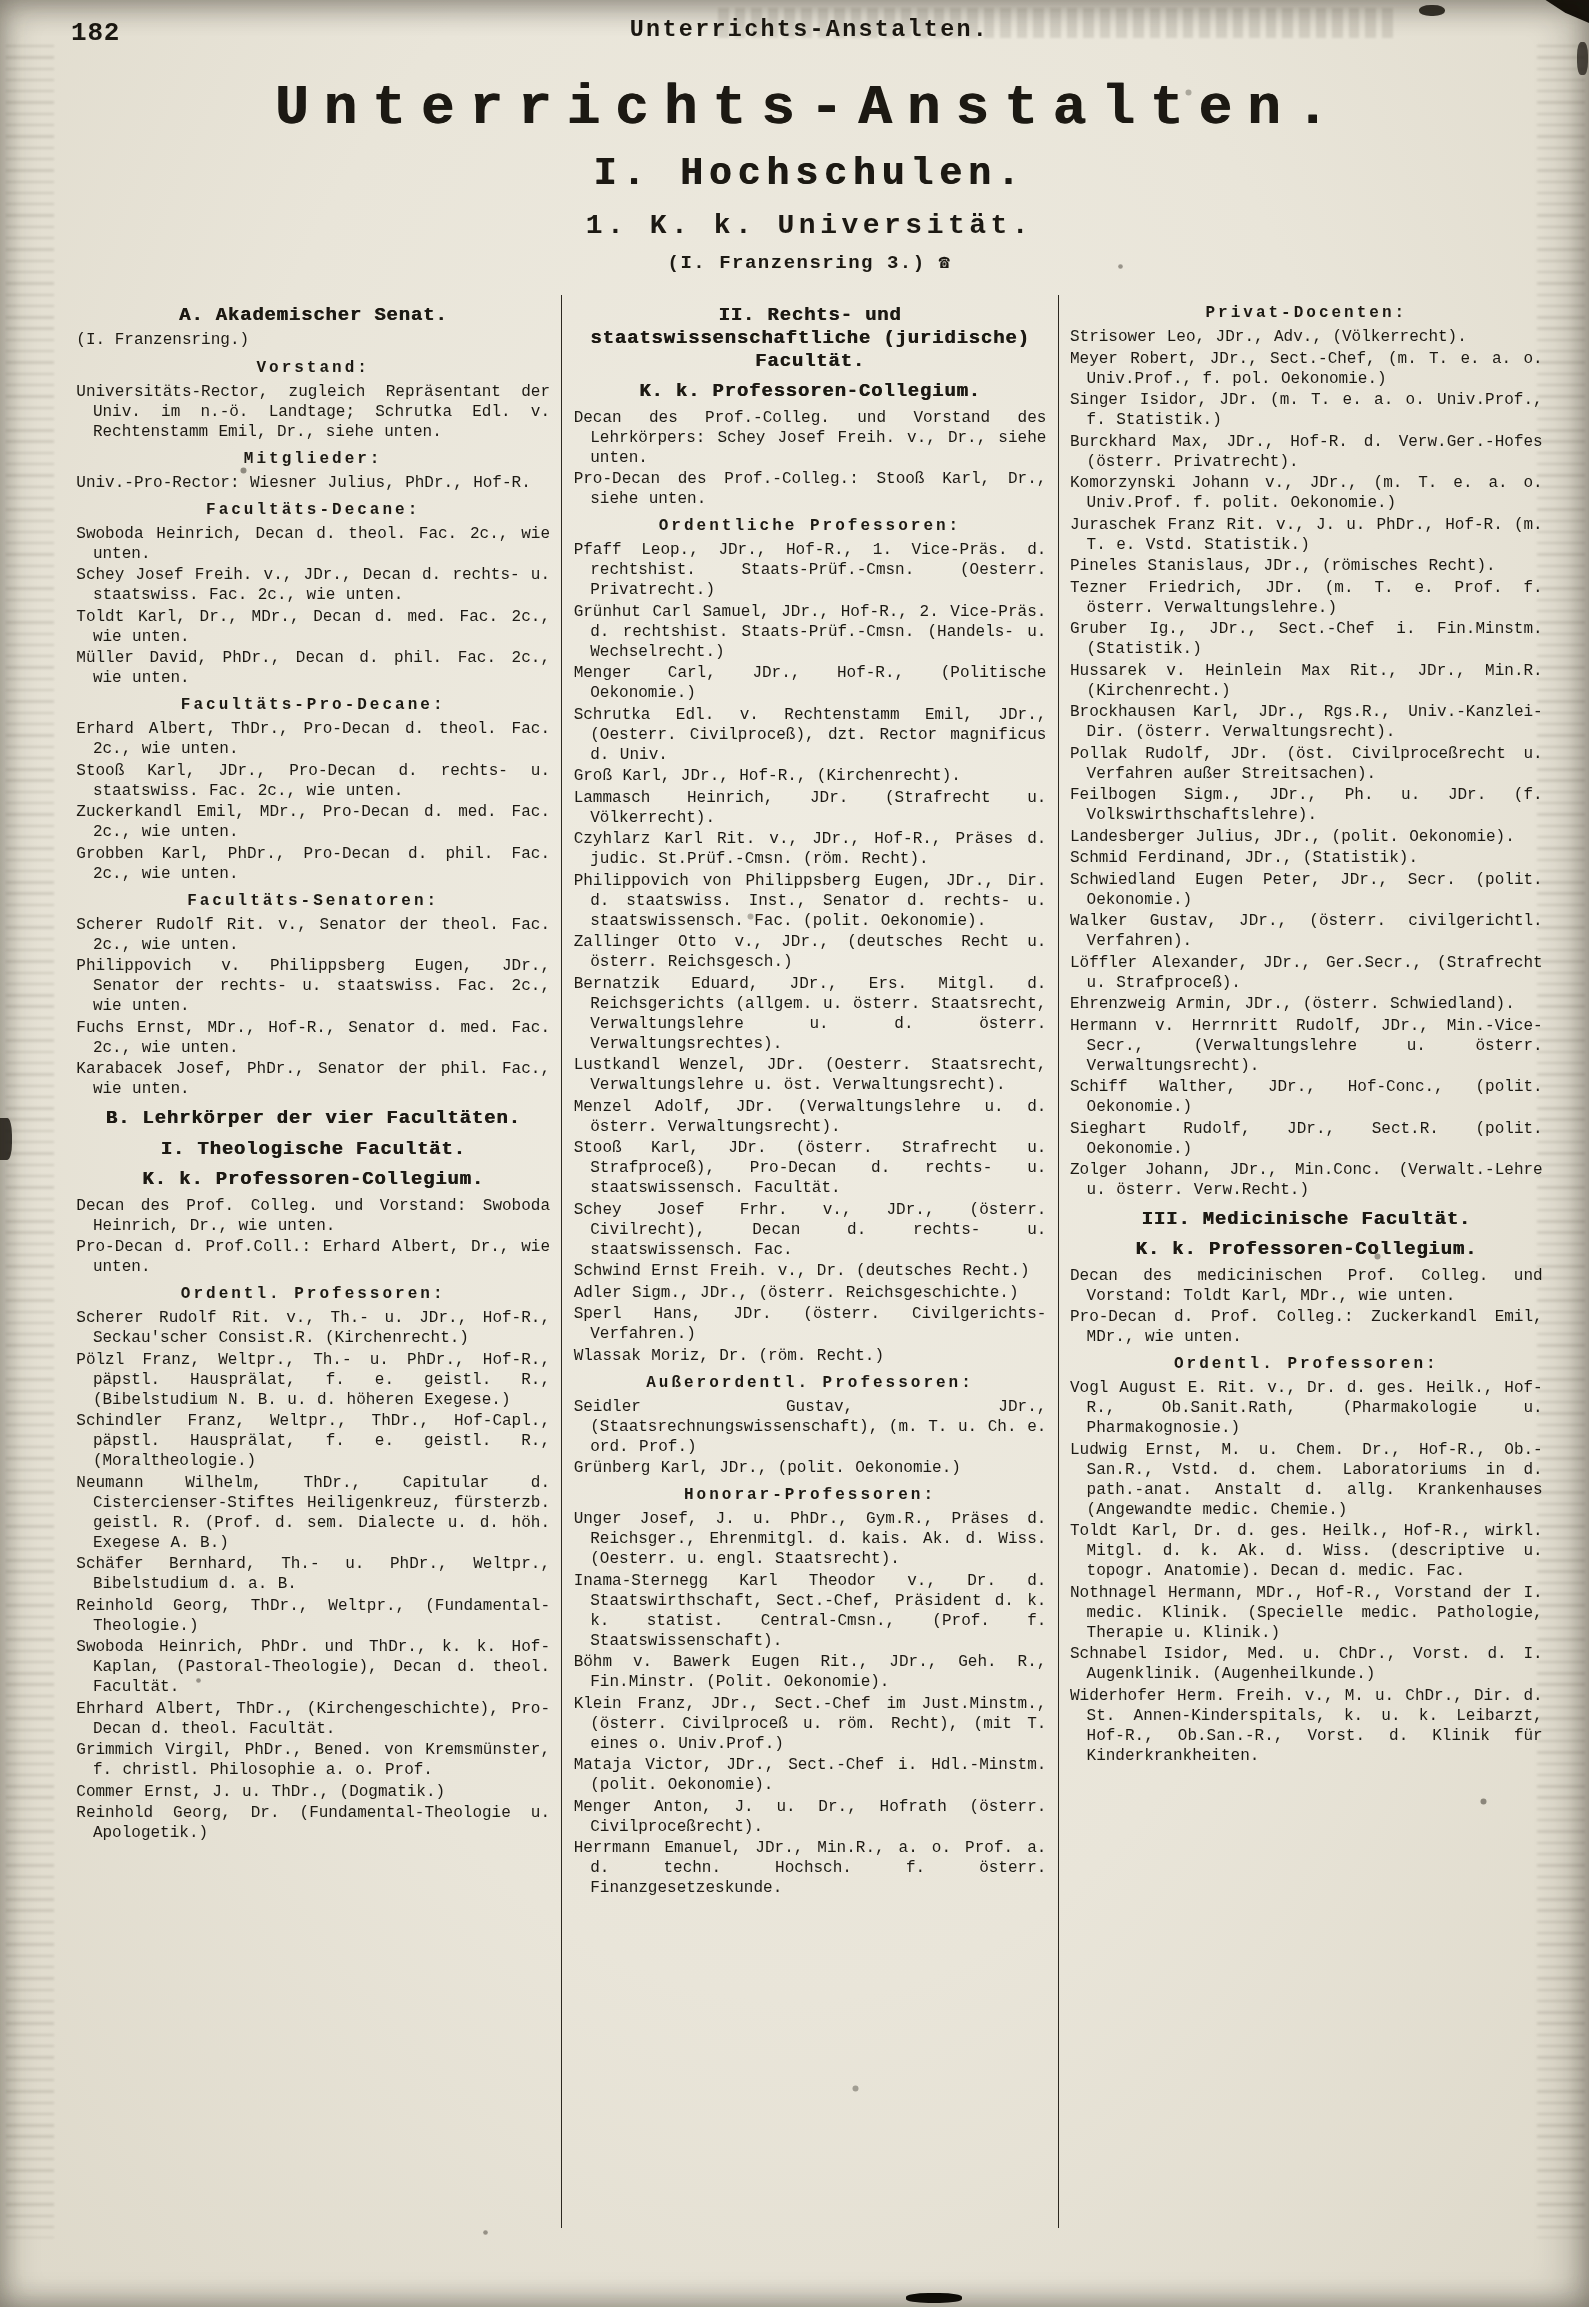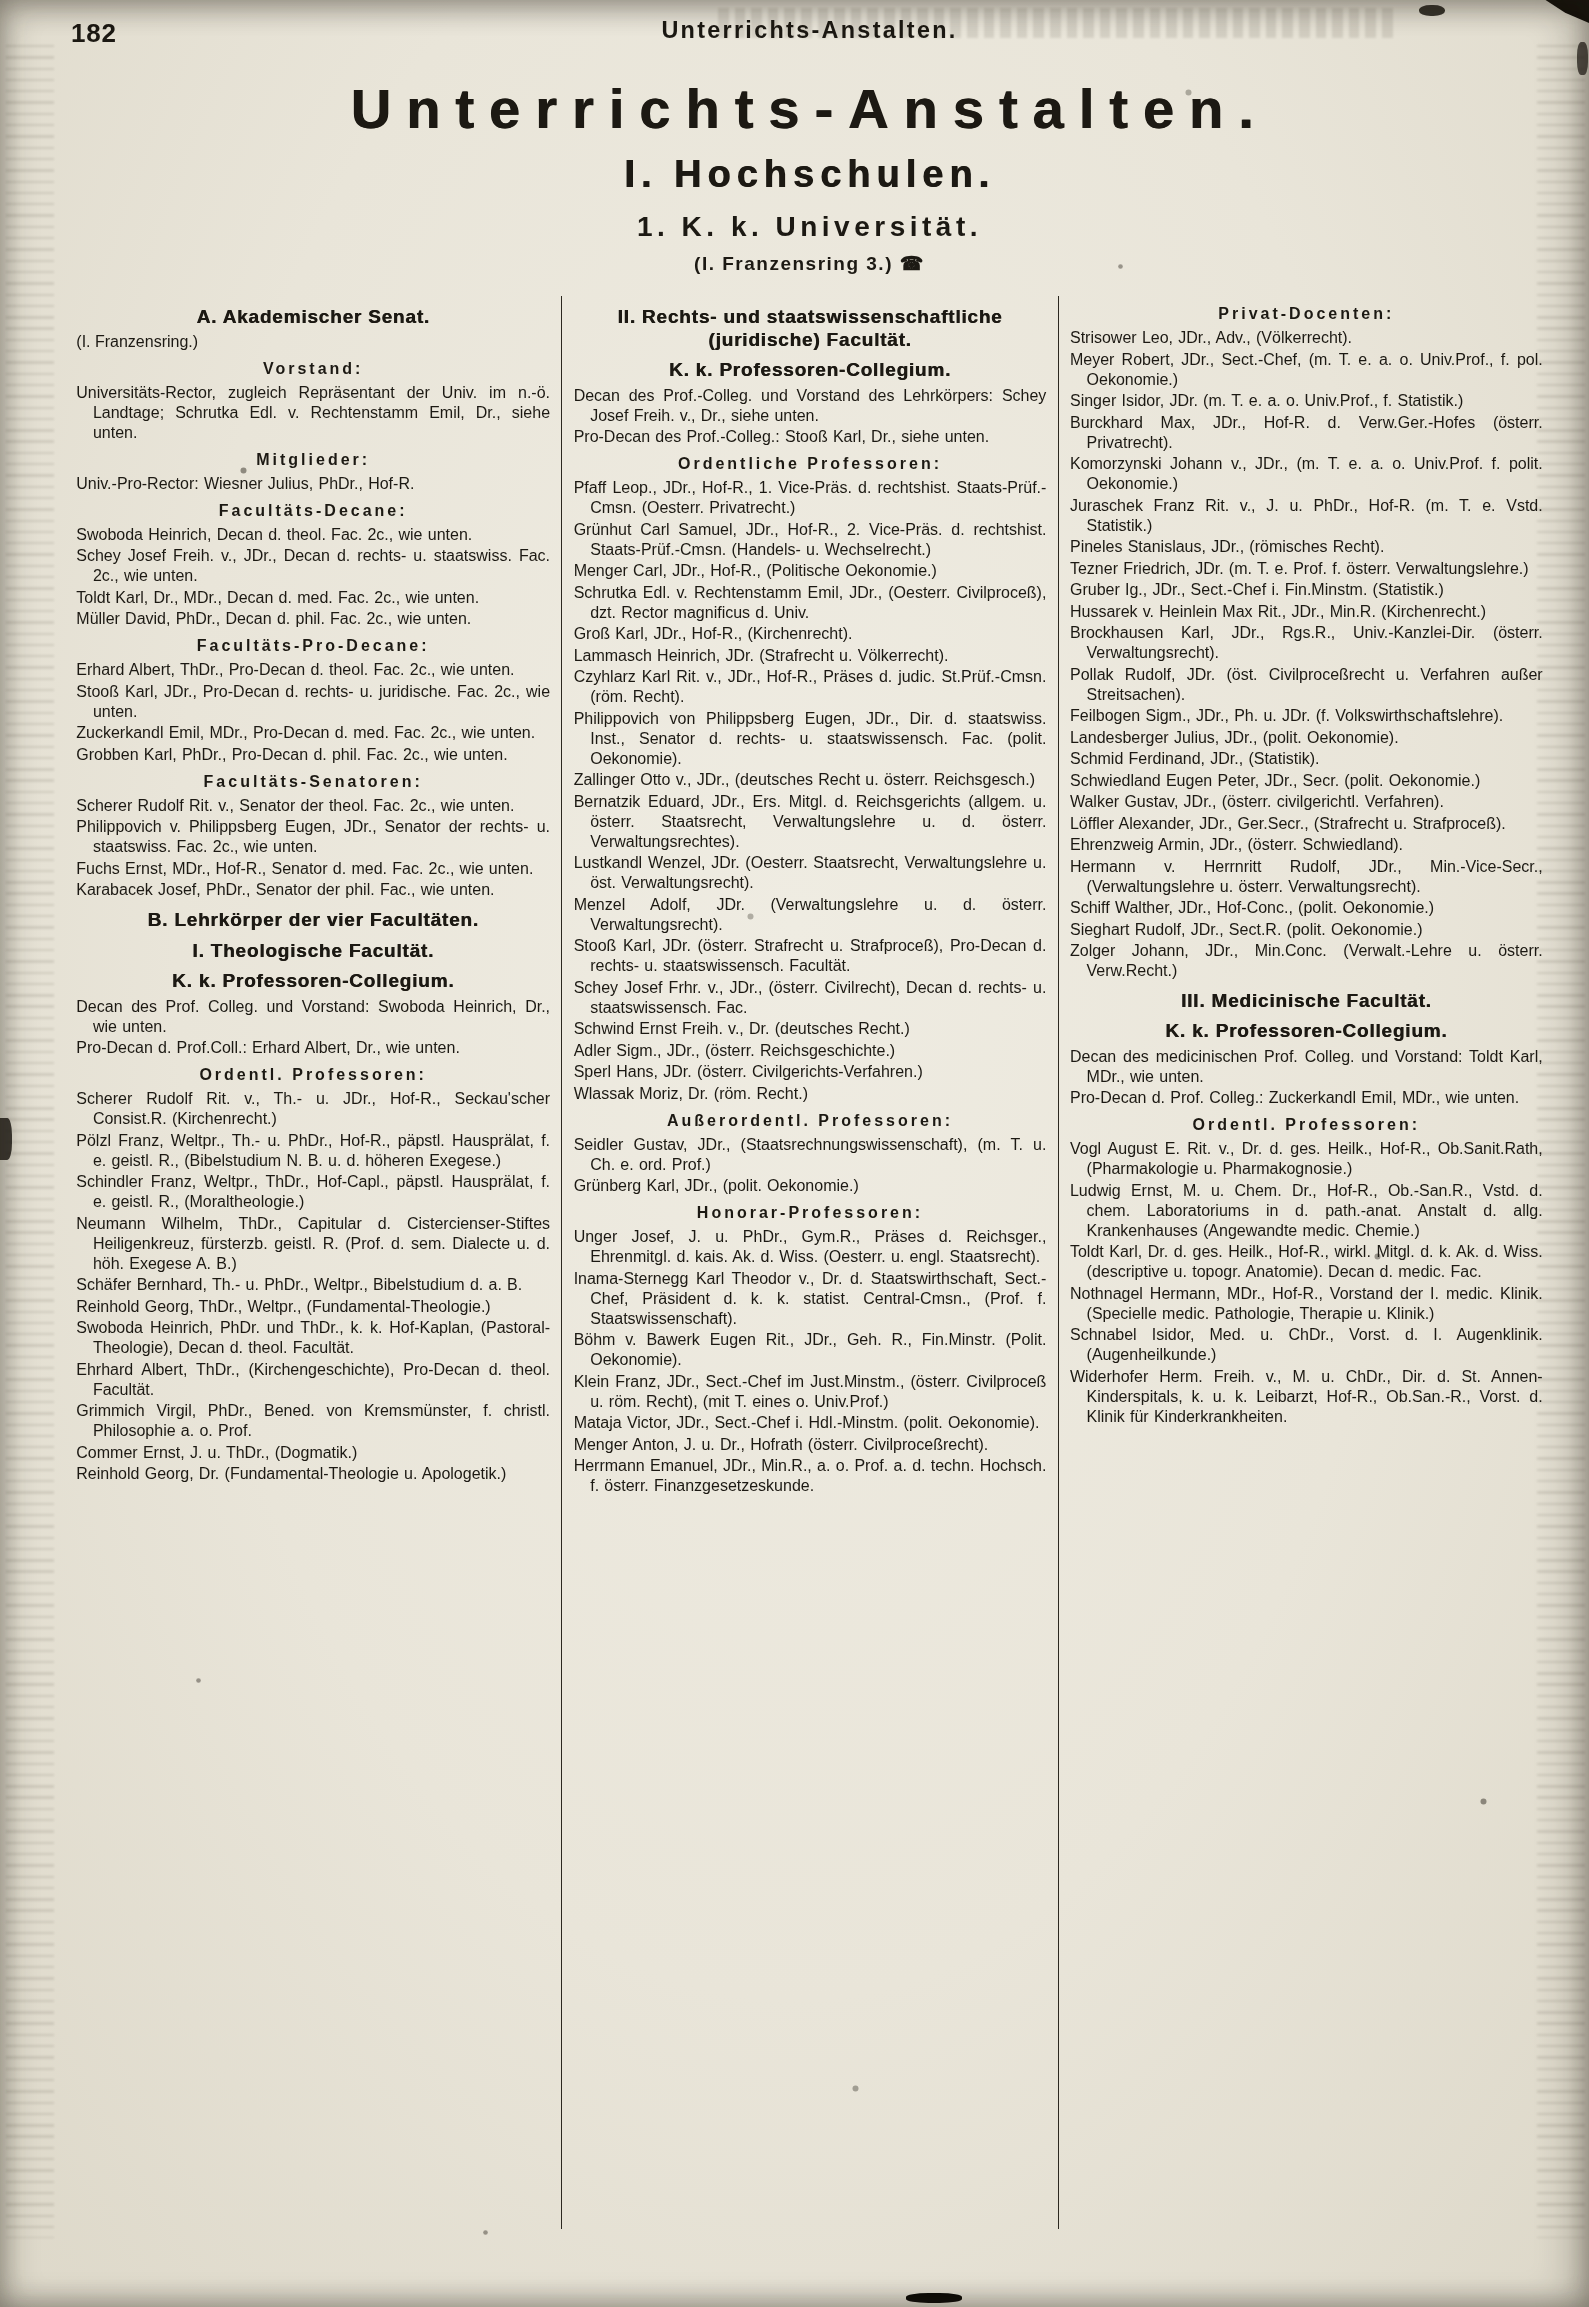--- a/index.html
+++ b/index.html
@@ -3,21 +3,21 @@
 <meta charset="utf-8">
 <style>
   html,body{margin:0;padding:0;background:#555;}
   .page{
     position:relative;
     width:1589px;height:2307px;
     margin:0 auto;
     background:
       radial-gradient(ellipse at 50% 40%, #efece2 0%, #e9e5d9 55%, #ddd8c9 100%);
     color:#1c1913;
-    font-family:Liberation Sans, sans-serif;
+    font-family:Liberation Mono, monospace;
     overflow:hidden;
     box-sizing:border-box;
     padding:13.6px 35px 19.7px 65px;
   }
   .page::after{
     content:"";position:absolute;inset:0;pointer-events:none;
     box-shadow:
       inset 0 10.6px 26px rgba(40,34,22,.22),
       inset 0 -7.6px 21px rgba(40,34,22,.16),
       inset -19.7px 0 36px rgba(30,26,16,.20),
@@ -144,21 +144,21 @@
         <div class="blk-p">Universitäts-Rector, zugleich Repräsentant der Univ. im n.-ö. Landtage; Schrutka Edl. v. Rechtenstamm Emil, Dr., siehe unten.</div>
         <div class="blk-h2">Mitglieder:</div>
         <div class="blk-p">Univ.-Pro-Rector: Wiesner Julius, PhDr., Hof-R.</div>
         <div class="blk-h2">Facultäts-Decane:</div>
         <div class="blk-p">Swoboda Heinrich, Decan d. theol. Fac. 2c., wie unten.</div>
         <div class="blk-p">Schey Josef Freih. v., JDr., Decan d. rechts- u. staatswiss. Fac. 2c., wie unten.</div>
         <div class="blk-p">Toldt Karl, Dr., MDr., Decan d. med. Fac. 2c., wie unten.</div>
         <div class="blk-p">Müller David, PhDr., Decan d. phil. Fac. 2c., wie unten.</div>
         <div class="blk-h2">Facultäts-Pro-Decane:</div>
         <div class="blk-p">Erhard Albert, ThDr., Pro-Decan d. theol. Fac. 2c., wie unten.</div>
-        <div class="blk-p">Stooß Karl, JDr., Pro-Decan d. rechts- u. juridische. Fac. 2c., wie unten.</div>
+        <div class="blk-p">Stooß Karl, JDr., Pro-Decan d. rechts- u. staatswiss. Fac. 2c., wie unten.</div>
         <div class="blk-p">Zuckerkandl Emil, MDr., Pro-Decan d. med. Fac. 2c., wie unten.</div>
         <div class="blk-p">Grobben Karl, PhDr., Pro-Decan d. phil. Fac. 2c., wie unten.</div>
         <div class="blk-h2">Facultäts-Senatoren:</div>
         <div class="blk-p">Scherer Rudolf Rit. v., Senator der theol. Fac. 2c., wie unten.</div>
         <div class="blk-p">Philippovich v. Philippsberg Eugen, JDr., Senator der rechts- u. staatswiss. Fac. 2c., wie unten.</div>
         <div class="blk-p">Fuchs Ernst, MDr., Hof-R., Senator d. med. Fac. 2c., wie unten.</div>
         <div class="blk-p">Karabacek Josef, PhDr., Senator der phil. Fac., wie unten.</div>
         <div class="blk-h1">B. Lehrkörper der vier Facultäten.</div>
         <div class="blk-h1">I. Theologische Facultät.</div>
         <div class="blk-h1">K. k. Professoren-Collegium.</div>

